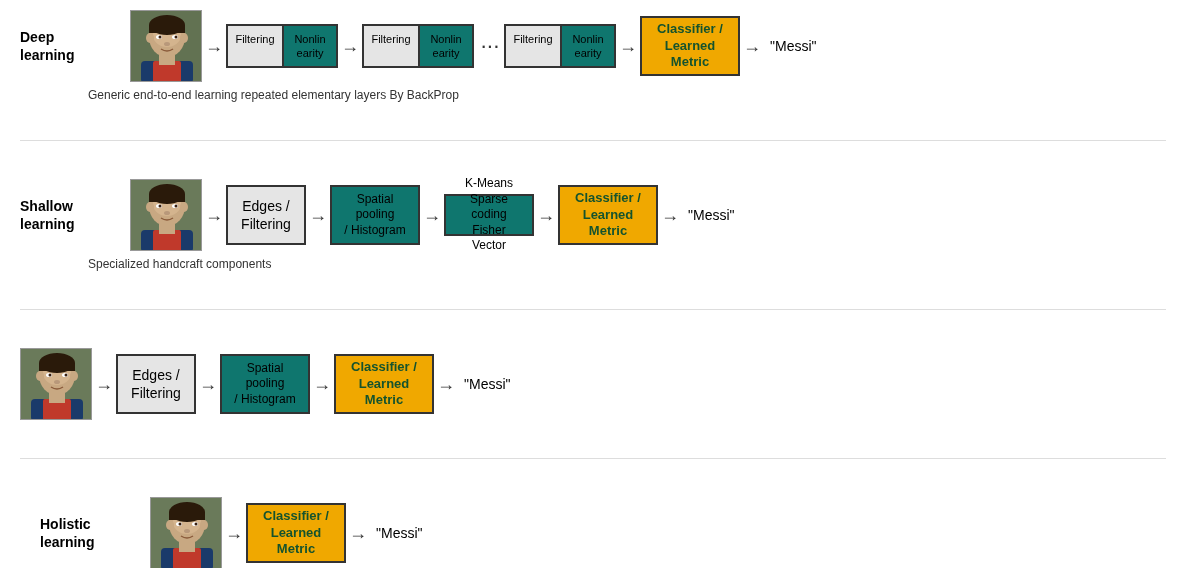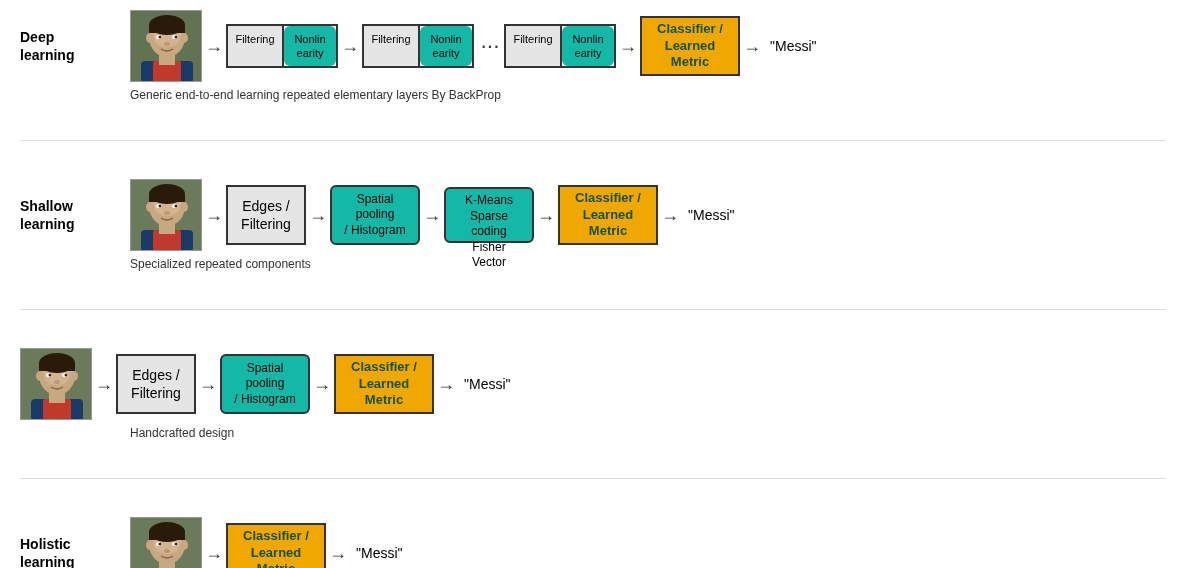--- a/index.html
+++ b/index.html
@@ -79,40 +79,39 @@
       line-height: 1.3;
       flex-shrink: 0;
     }
 
     .box-green {
       background: #e5e5e5;
       color: #000;
     }
 
     .box-white {
-      background: #14b8a6;
+      background: #0f766e;
       color: #000;
-      border-radius: 6px;
     }
 
     .box-orange {
       background: #f0a800;
       color: #14532d;
     }
 
     .messi-label {
       font-size: 14px;
       margin-left: 6px;
       flex-shrink: 0;
     }
 
     .caption {
       font-size: 12px;
       color: #333;
-      margin-left: 110px;
+      margin-left: 68px;
       padding-top: 2px;
     }
 
     .pair {
       display: flex;
       align-items: stretch;
       border: 2px solid #333;
       flex-shrink: 0;
     }
     .pair .box-green {
@@ -229,31 +228,31 @@
       </div>
       <div class="arrow">→</div>
       <div class="box box-green" style="width:80px;height:60px;display:flex;align-items:center;justify-content:center;">
         <span>Edges /<br>Filtering</span>
       </div>
       <div class="arrow">→</div>
       <div class="box box-white" style="width:90px;height:60px;display:flex;align-items:center;justify-content:center;font-size:12px;">
         <span>Spatial pooling<br>/ Histogram</span>
       </div>
       <div class="arrow">→</div>
-      <div class="box box-white" style="width:90px;height:56px;display:flex;justify-content:center;font-size:12px;">
+      <div class="box box-white" style="width:90px;height:42px;display:flex;align-items:center;justify-content:center;font-size:12px;">
         <span>K-Means<br>Sparse coding<br>Fisher Vector</span>
       </div>
       <div class="arrow">→</div>
       <div class="box box-orange" style="width:100px;height:60px;display:flex;align-items:center;justify-content:center;font-size:13px;font-weight:bold;">
         <span>Classifier /<br>Learned Metric</span>
       </div>
       <div class="arrow">→</div>
       <div class="messi-label">"Messi"</div>
     </div>
-    <div class="caption">Specialized repeated components</div>
+    <div class="caption">Specialized handcraft components</div>
   </div>
 
   <div class="divider"></div>
 
   <div class="row-section">
     <div class="row">
 
       <div class="face-img">
         <svg class="face-svg" viewBox="0 0 72 72" xmlns="http://www.w3.org/2000/svg">
           <rect width="72" height="72" fill="#6a7a5a"></rect>
@@ -282,28 +281,27 @@
       <div class="box box-white" style="width:90px;height:60px;display:flex;align-items:center;justify-content:center;font-size:12px;">
         <span>Spatial pooling<br>/ Histogram</span>
       </div>
       <div class="arrow">→</div>
       <div class="box box-orange" style="width:100px;height:60px;display:flex;align-items:center;justify-content:center;font-size:13px;font-weight:bold;">
         <span>Classifier /<br>Learned Metric</span>
       </div>
       <div class="arrow">→</div>
       <div class="messi-label">"Messi"</div>
     </div>
-    <div class="caption">Handcrafted design</div>
   </div>
 
   <div class="divider"></div>
 
   <div class="row-section">
     <div class="row">
-      <div class="row-label" style="white-space:pre-line;"><strong>Holistic<br>learning</strong></div>
+      <div class="row-label" style="white-space:pre-line;margin-left:20px;"><strong>Holistic<br>learning</strong></div>
 
       <div class="face-img">
         <svg class="face-svg" viewBox="0 0 72 72" xmlns="http://www.w3.org/2000/svg">
           <rect width="72" height="72" fill="#6a7a5a"></rect>
           <ellipse cx="36" cy="26" rx="18" ry="20" fill="#c8a882"></ellipse>
           <ellipse cx="36" cy="24" rx="14" ry="12" fill="#d4b48e"></ellipse>
           <ellipse cx="36" cy="14" rx="18" ry="10" fill="#2a1a0a"></ellipse>
           <rect x="18" y="14" width="36" height="8" fill="#2a1a0a"></rect>
           <rect x="10" y="50" width="52" height="22" fill="#1a3a6a" rx="4"></rect>
           <rect x="22" y="50" width="28" height="22" fill="#c0392b" rx="2"></rect>

